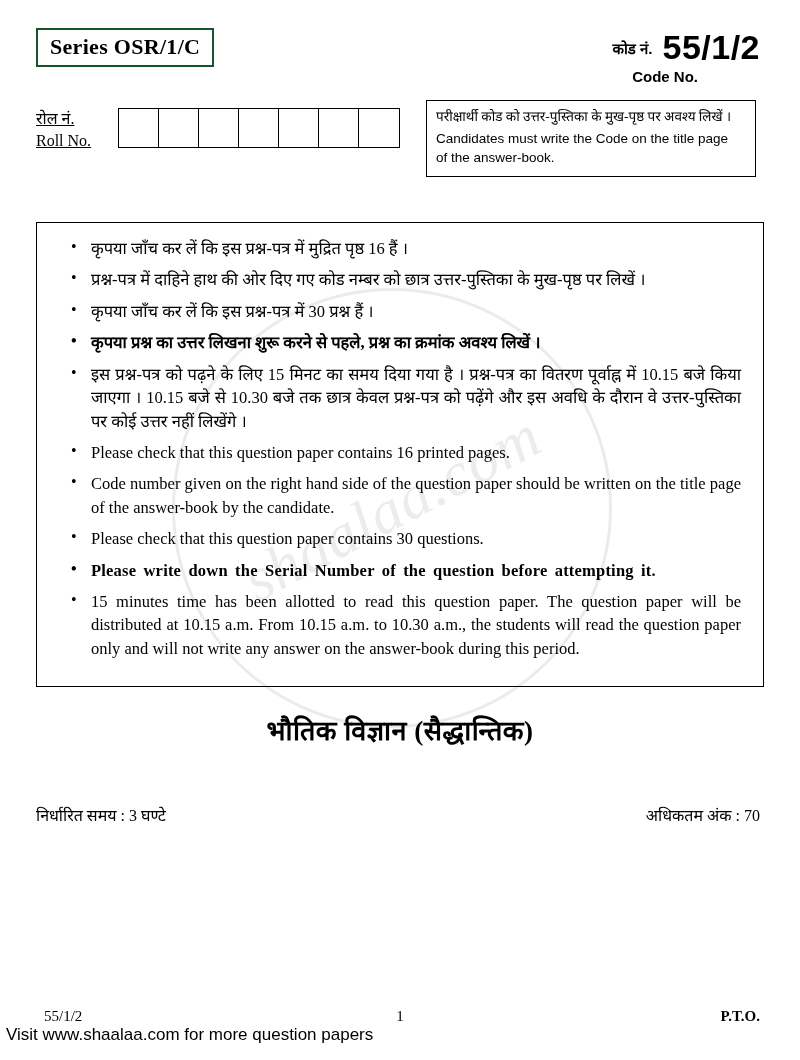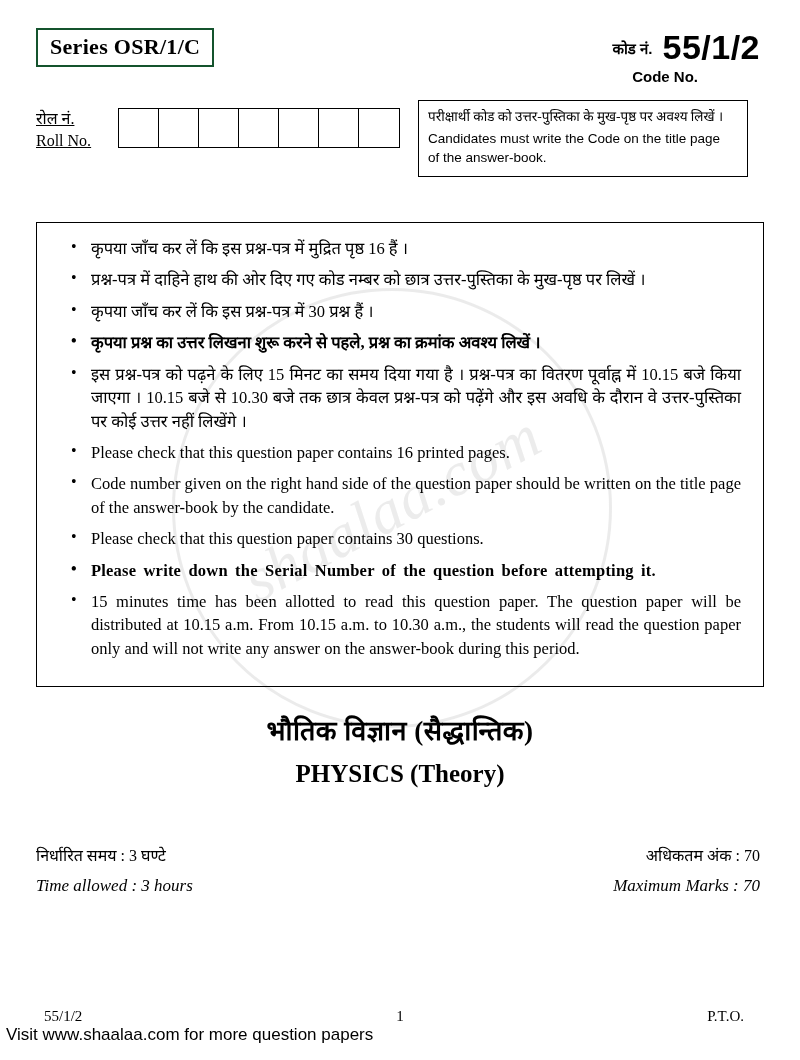--- a/index.html
+++ b/index.html
@@ -128,21 +128,21 @@
   .roll-cell {
     width: 40px;
     height: 38px;
     border-right: 1.5px solid #000;
     box-sizing: border-box;
   }
   .roll-cell:last-child { border-right: none; }
 
   .cand-box {
     position: absolute;
-    right: 16px;
+    right: 8px;
     top: 0;
     width: 330px;
     border: 1.5px solid #000;
     padding: 7px 21px 8px 9px;
     box-sizing: border-box;
     font-size: 13.5px;
     line-height: 1.4;
     margin-left: 20px;
   }
   .cand-box .hi-line {
@@ -241,21 +241,21 @@
   .footer {
     position: absolute;
     left: 36px;
     right: 36px;
     bottom: 30px;
     height: 22px;
     font-size: 15px;
   }
   .footer .f-left { position: absolute; left: 8px; top: 0; }
   .footer .f-center { position: absolute; left: 0; right: 0; text-align: center; top: 0; }
-  .footer .f-right { position: absolute; right: 20px; top: 0; font-weight: normal; }
+  .footer .f-right { position: absolute; right: 4px; top: 0; font-weight: bold; }
 
   .promo {
     position: absolute;
     left: 0;
     bottom: 11px;
     width: 800px;
     background: #ffffff;
     font-family: "Liberation Sans", sans-serif;
     font-size: 17px;
     color: #000;
@@ -314,30 +314,25 @@
       <li class="en">Please check that this question paper contains 16 printed pages.</li>
       <li class="en">Code number given on the right hand side of the question paper should be written on the title page of the answer-book by the candidate.</li>
       <li class="en">Please check that this question paper contains 30 questions.</li>
       <li class="en bold spaced">Please write down the Serial Number of the question before attempting it.</li>
       <li class="en">15 minutes time has been allotted to read this question paper. The question paper will be distributed at 10.15 a.m. From 10.15 a.m. to 10.30 a.m., the students will read the question paper only and will not write any answer on the answer-book during this period.</li>
     </ul>
   </div>
 
   <div class="title-area">
     <div class="title-hi">भौतिक विज्ञान (सैद्धान्तिक)</div>
-    <div class="title-en">PHYSICS (Theory)</div>
   </div>
 
   <div class="meta-row">
     <span class="meta-left-hi">निर्धारित समय : 3 घण्टे</span>
     <span class="meta-right-hi">अधिकतम अंक : 70</span>
-  </div>
-  <div class="meta-row2">
-    <span class="meta-left-en">Time allowed : 3 hours</span>
-    <span class="meta-right-en">Maximum Marks : 70</span>
   </div>
 
   <div class="footer">
     <span class="f-left">55/1/2</span>
     <span class="f-center">1</span>
     <span class="f-right">P.T.O.</span>
   </div>
 
   <div class="promo">Visit www.shaalaa.com for more question papers</div>
 

